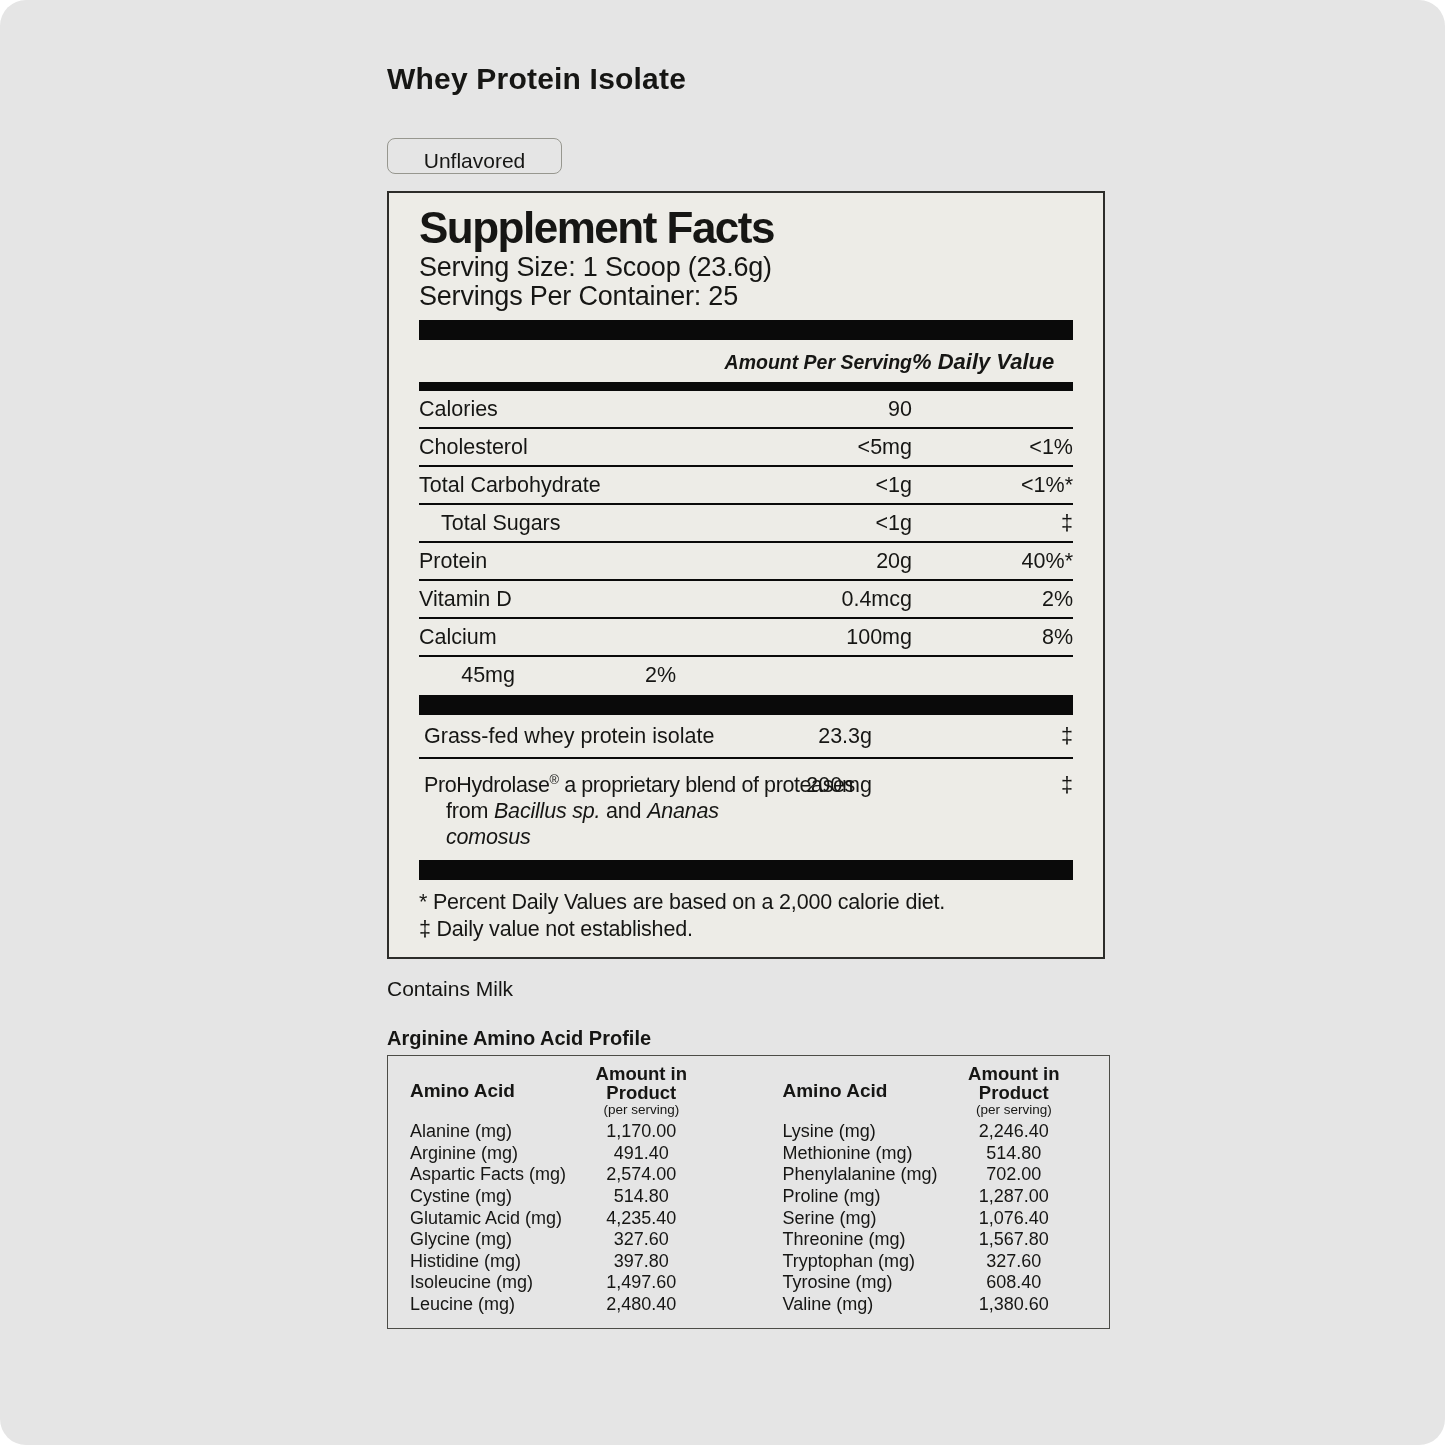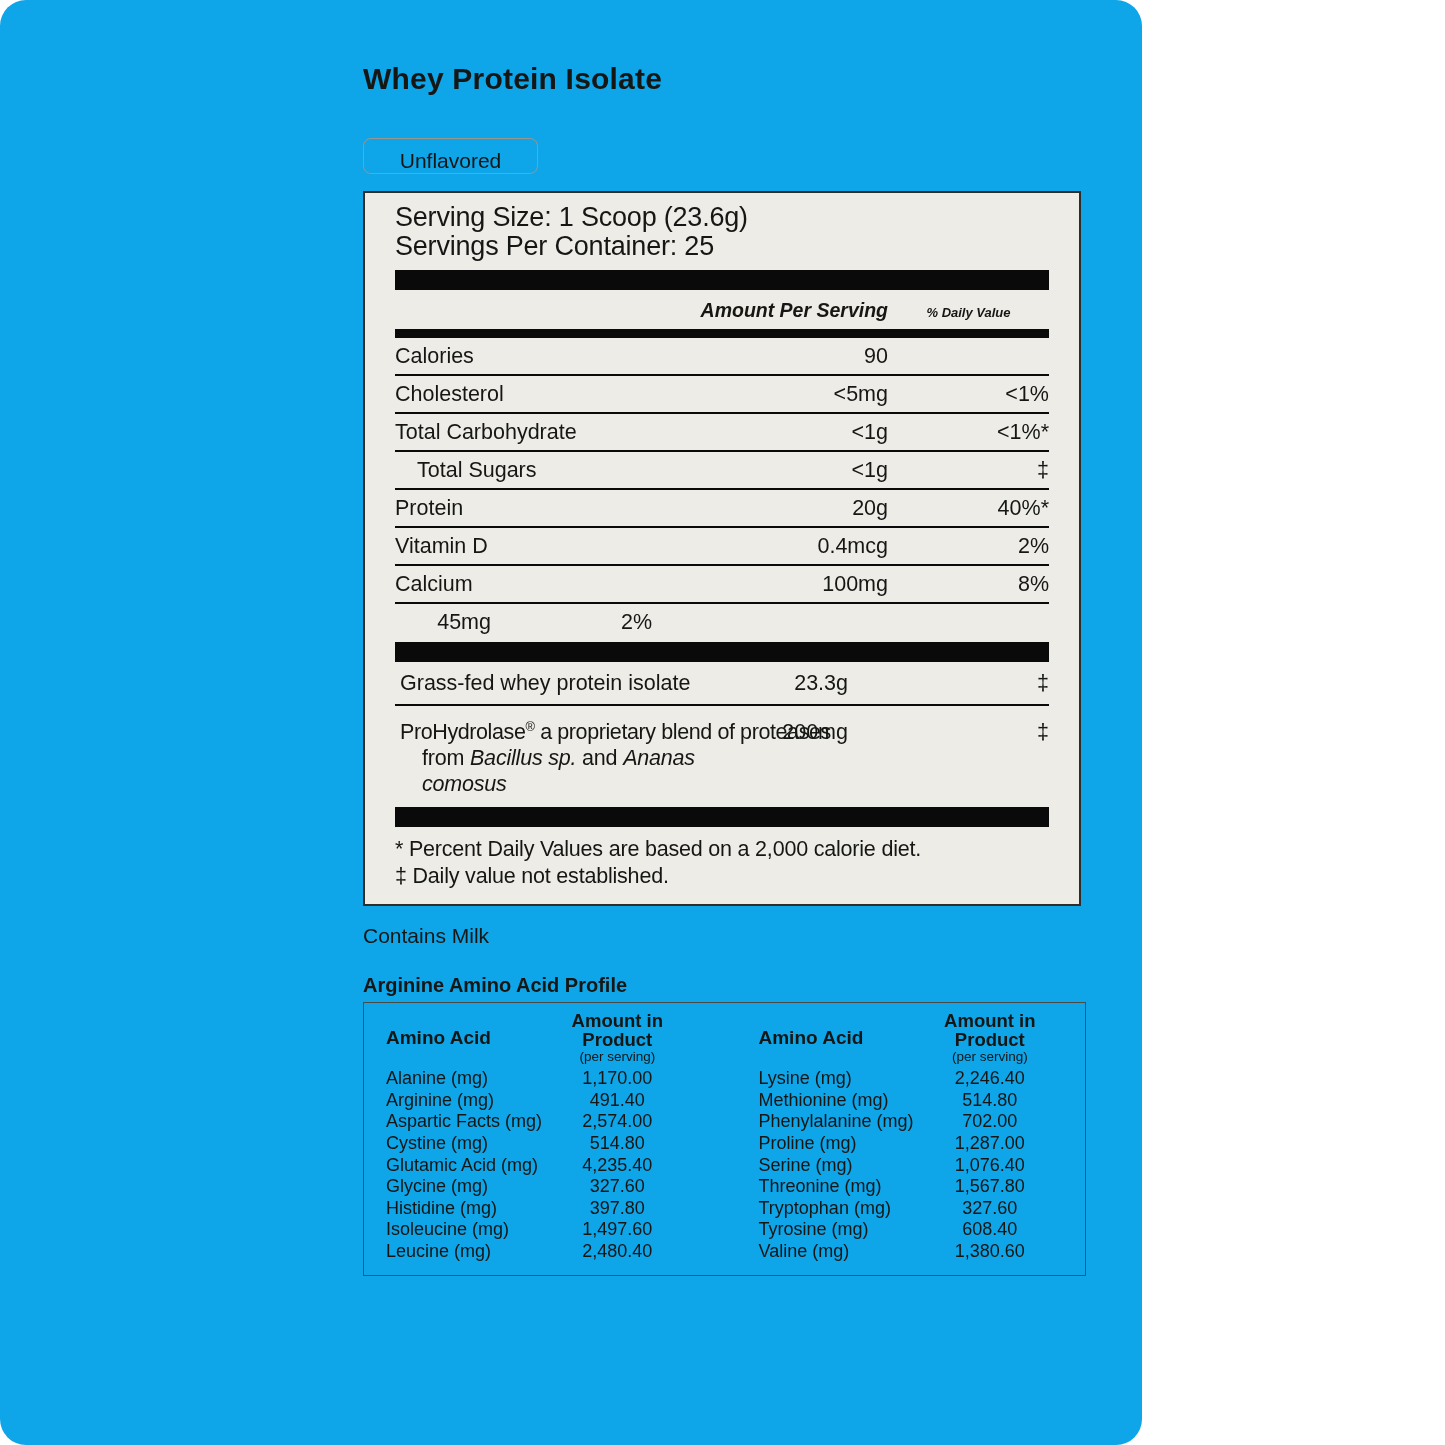--- a/index.html
+++ b/index.html
@@ -4,24 +4,25 @@
 <style>
   * { margin:0; padding:0; box-sizing:border-box; }
   html,body { background:#ffffff; }
   body {
     width:1445px; height:1445px;
     font-family:"Liberation Sans", sans-serif;
     color:#161614;
     -webkit-font-smoothing:antialiased;
   }
   .canvas {
-    width:1142px; height:1445px;
-    background:#0ea5e9;
+    width:1445px; height:1445px;
+    background:#e5e5e5;
     border-radius:26px;
     overflow:hidden;
+    padding-left:24px;
   }
   .content {
     padding-top:60px;
     margin-left:363px;
     width:723px;
   }
 
   .page-title {
     font-size:30px; font-weight:bold; line-height:38px; letter-spacing:0.2px;
   }
@@ -46,21 +47,21 @@
     background:#EDECE7;
   }
   .sf-title { font-size:44px; font-weight:bold; letter-spacing:-1.5px; line-height:50px; }
   .sf-line  { font-size:27px; line-height:29px; letter-spacing:-0.2px; }
   .bar      { background:#0a0a0a; height:20px; }
   .bar.b1   { margin-top:9px; }
   .bar.thin { height:9px; }
   .sf-colhead { display:flex; align-items:baseline; padding:9px 0 7px 0;font-style:italic; }
   .h-spacer { flex:1; }
   .h-amt { font-weight:bold; font-size:19.5px; text-align:right; }
-  .h-dv  { font-weight:bold; font-size:13px; width:161px; text-align:center; }
+  .h-dv  { font-weight:bold; font-size:22px; width:161px; text-align:left; }
 
   .sf-row {
     display:flex; align-items:baseline;
     padding:5px 0;
     font-size:21.5px; line-height:26px;
     border-bottom:2px solid #0a0a0a;
   }
   .sf-row.no-rule { border-bottom:none; }
   .r-name { flex:1; min-width:0; }
   .r-name.indent { padding-left:22px; }
@@ -106,20 +107,21 @@
 <div class="canvas">
   <div class="content">
 
     <h1 class="page-title">Whey Protein Isolate</h1>
 
     <div class="flavor-chip">
       <span>Unflavored</span>
     </div>
 
     <div class="sf-panel">
+      <div class="sf-title">Supplement Facts</div>
       <div class="sf-line">Serving Size: 1 Scoop (23.6g)</div>
       <div class="sf-line">Servings Per Container: 25</div>
 
       <div class="bar b1"></div>
 
       <div class="sf-colhead">
         <div class="h-spacer"></div>
         <div class="h-amt">Amount Per Serving</div>
         <div class="h-dv">% Daily Value</div>
       </div>

